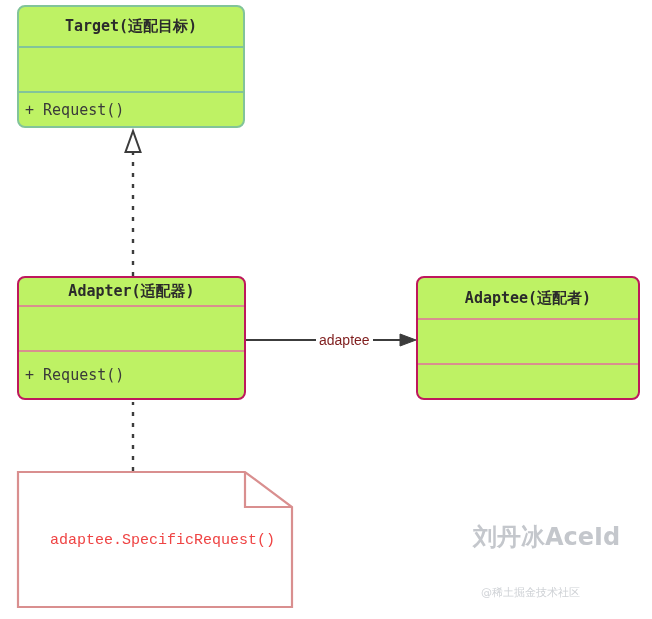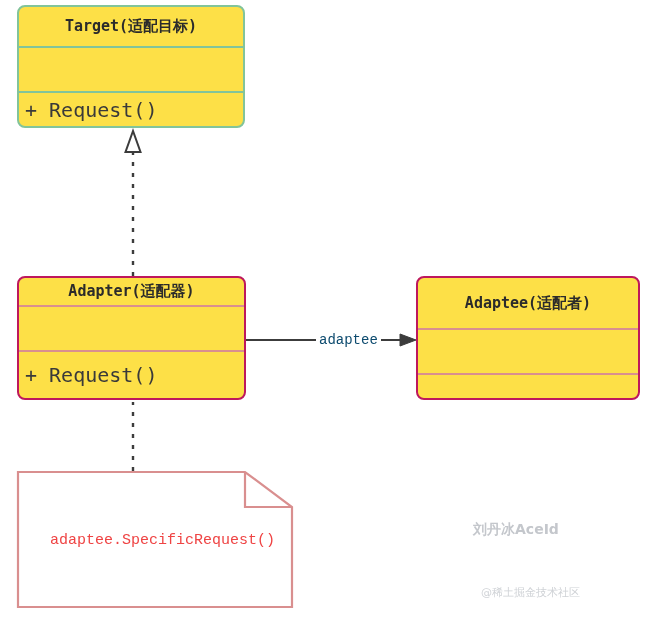--- a/index.html
+++ b/index.html
@@ -22,21 +22,21 @@
     left: 0;
     top: 0;
     width: 652px;
     height: 619px;
   }
   .uml-class {
     position: absolute;
     box-sizing: border-box;
     border: 2px solid #be185d;
     border-radius: 8px;
-    background: #fde047;
+    background: #bef264;
     display: flex;
     flex-direction: column;
   }
   .uml-class.green {
     border-color: #82c49a;
   }
   .uml-title {
     box-sizing: border-box;
     display: flex;
     align-items: center;
@@ -58,45 +58,45 @@
   }
   .uml-class.green .uml-attrs {
     border-bottom-color: #82c49a;
   }
   .uml-ops {
     box-sizing: border-box;
     display: flex;
     align-items: center;
     padding-left: 6px;
     font-family: "DejaVu Sans Mono", "Liberation Mono", monospace;
-    font-size: 20px;
+    font-size: 15px;
     color: #3a3a3a;
     white-space: nowrap;
   }
   .note-text {
     position: absolute;
     font-family: Liberation Mono, monospace;
     font-size: 15px;
     color: #ef4444;
     white-space: nowrap;
   }
   .edge-label {
     position: absolute;
-    font-family: Liberation Mono, monospace;
+    font-family: Liberation Sans, sans-serif;
     font-size: 14px;
-    color: #0c4a6e;
+    color: #7f1d1d;
     background: #ffffff;
     padding: 0 3px;
     white-space: nowrap;
   }
   .watermark-main {
     position: absolute;
     font-family: "DejaVu Sans", sans-serif;
     font-weight: bold;
-    font-size: 14px;
+    font-size: 24px;
     color: #c4c7cc;
     white-space: nowrap;
     user-select: none;
   }
   .watermark-sub {
     position: absolute;
     font-family: "DejaVu Sans", sans-serif;
     font-size: 11px;
     color: #cfd2d6;
     white-space: nowrap;
@@ -136,21 +136,21 @@
     <div class="uml-ops" style="flex:1;">+ Request()</div>
   </div>
 
   <div class="uml-class" style="left:17px; top:276px; width:229px; height:124px;">
     <div class="uml-title" style="height:29px;">Adapter(适配器)</div>
     <div class="uml-attrs" style="height:45px;"></div>
     <div class="uml-ops" style="flex:1;">+ Request()</div>
   </div>
 
   <div class="uml-class" style="left:416px; top:276px; width:224px; height:124px;">
-    <div class="uml-title" style="height:52px;">Adaptee(适配者)</div>
+    <div class="uml-title" style="height:42px;">Adaptee(适配者)</div>
     <div class="uml-attrs" style="height:45px;"></div>
   </div>
 
   <div class="note-text" style="left:50px; top:532px;">adaptee.SpecificRequest()</div>
 
   <div class="edge-label" style="left:316px; top:332px;">adaptee</div>
 
   <div class="watermark-main" style="left:473px; top:521px;">刘丹冰AceId</div>
   <div class="watermark-sub" style="left:481px; top:585px;">@稀土掘金技术社区</div>
 

